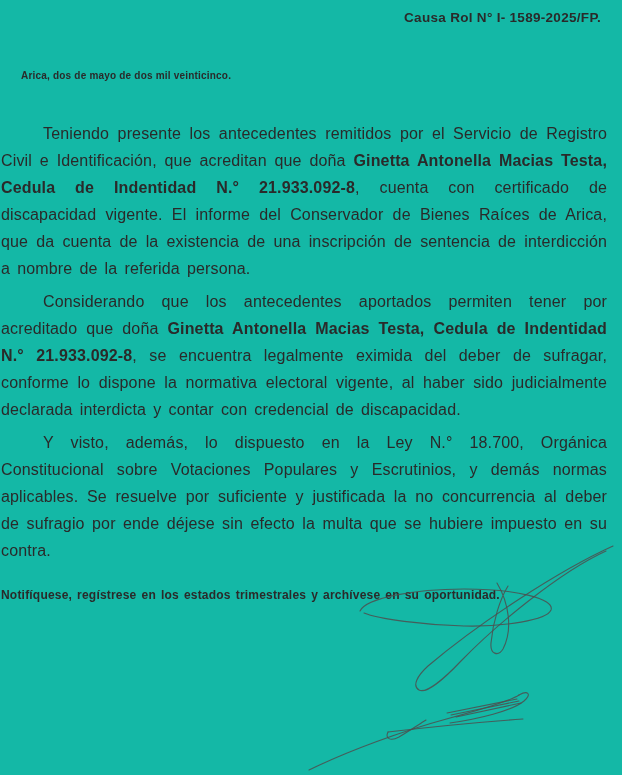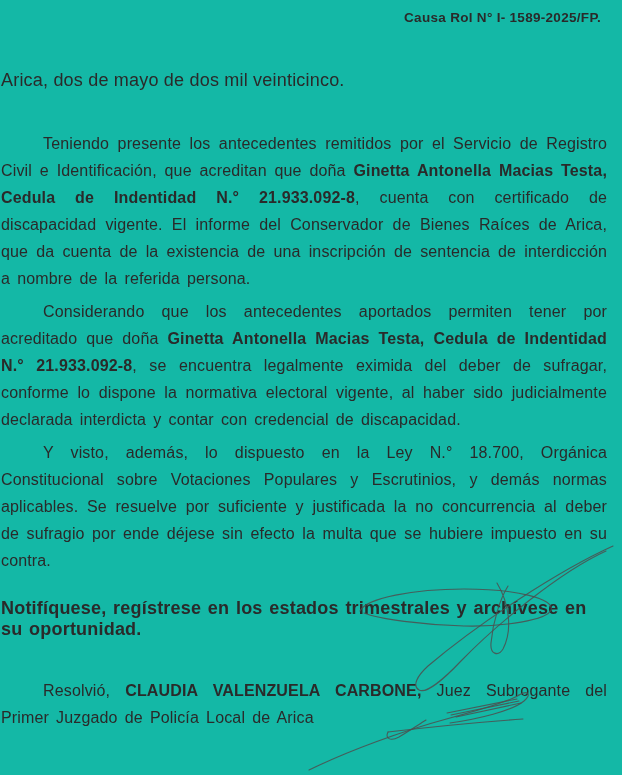--- a/index.html
+++ b/index.html
@@ -20,43 +20,44 @@
   }
   .case-number {
     text-align: right;
     font-weight: 700;
     font-size: 13.5px;
     letter-spacing: 0.3px;
     padding-right: 6px;
   }
   .date-line {
     margin-top: 45px;
-    font-weight: 400;
-    font-size: 18px;
+    font-weight: 700;
+    font-size: 10px;
     letter-spacing: 0.2px;
+    margin-left: 20px;
   }
   p.para {
     margin: 0 0 6px 0;
     font-size: 16px;
     line-height: 27px;
     text-align: justify;
     text-indent: 42px;
     word-spacing: 2.5px;
     letter-spacing: 0.15px;
   }
   p.para.first {
     margin-top: 39px;
   }
   .bold {
     font-weight: 700;
   }
   .closing {
     margin-top: 24px;
     font-weight: 700;
-    font-size: 18px;
+    font-size: 12px;
     letter-spacing: 0.2px;
     word-spacing: 1.5px;
   }
   p.para.resolver {
     margin-top: 37px;
     margin-bottom: 0;
   }
   .sig-overlay {
     position: absolute;
     left: 0;
@@ -83,21 +84,20 @@
   <div class="date-line">Arica, dos de mayo de dos mil veinticinco.</div>
 
   <p class="para first"><span>Teniendo presente los antecedentes remitidos por el Servicio de Registro Civil e Identificación, que acreditan que doña </span><span class="bold">Ginetta Antonella Macias Testa, Cedula de Indentidad N.° 21.933.092-8</span><span>, cuenta con certificado de discapacidad vigente. El informe del Conservador de Bienes Raíces de Arica, que da cuenta de la existencia de una inscripción de sentencia de interdicción a nombre de la referida persona.</span></p>
 
   <p class="para"><span>Considerando que los antecedentes aportados permiten tener por acreditado que doña </span><span class="bold">Ginetta Antonella Macias Testa, Cedula de Indentidad N.° 21.933.092-8</span><span>, se encuentra legalmente eximida del deber de sufragar, conforme lo dispone la normativa electoral vigente, al haber sido judicialmente declarada interdicta y contar con credencial de discapacidad.</span></p>
 
   <p class="para"><span>Y visto, además, lo dispuesto en la Ley N.° 18.700, Orgánica Constitucional sobre Votaciones Populares y Escrutinios, y demás normas aplicables. Se resuelve por suficiente y justificada la no concurrencia al deber de sufragio por ende déjese sin efecto la multa que se hubiere impuesto en su contra.</span></p>
 
   <div class="closing">Notifíquese, regístrese en los estados trimestrales y archívese en su oportunidad.</div>
 
-  <p class="para resolver"><span>Resolvió, </span><span class="bold">CLAUDIA VALENZUELA CARBONE,</span><span> Juez Subrogante del Primer Juzgado de Policía Local de Arica</span></p>
 
   <svg class="sig-overlay" viewBox="0 0 622 775" xmlns="http://www.w3.org/2000/svg">
     <g>
 
       <path d="M613 546 C560 570 480 622 428 666 C417 676 412 686 419 690 C426 694 444 679 461 661 C497 624 560 572 606 551"></path>
 
       <path d="M360 611 C366 598 414 589 464 589 C517 589 555 599 551 610 C547 620 504 627 464 626 C424 625 378 619 364 613"></path>
 
       <path d="M497 583 C509 603 513 630 503 649 C498 657 490 654 491 643 C493 621 500 599 508 586"></path>
     </g>

